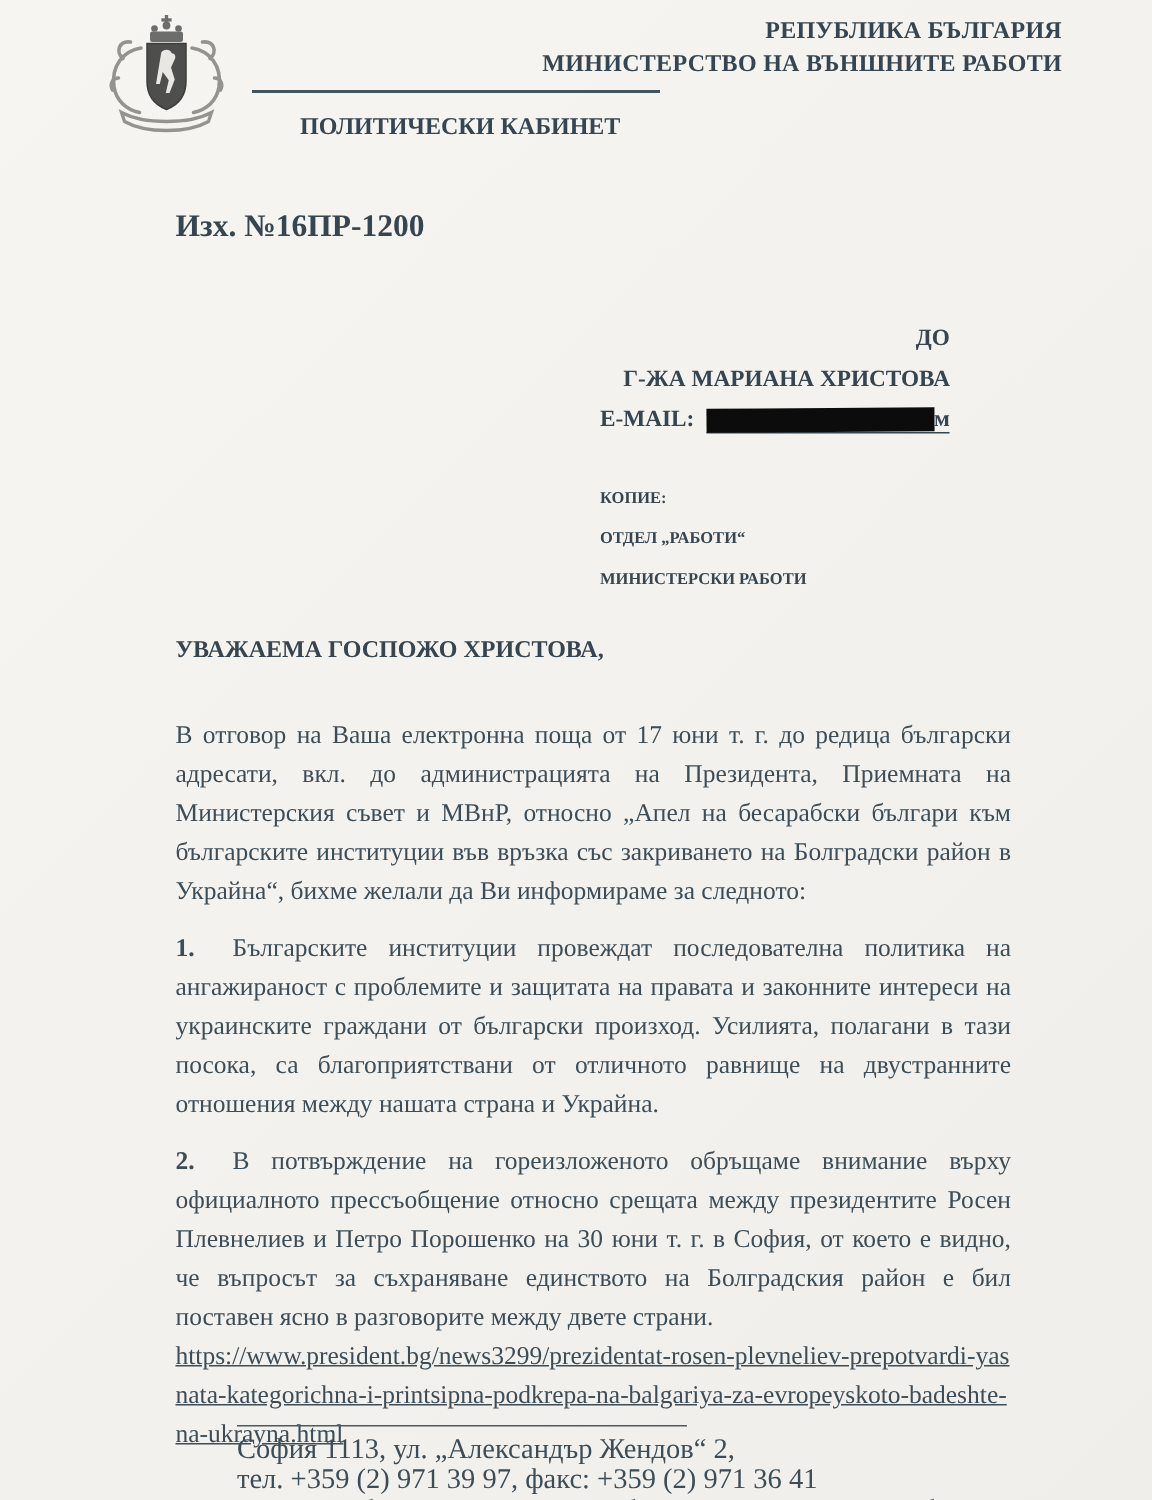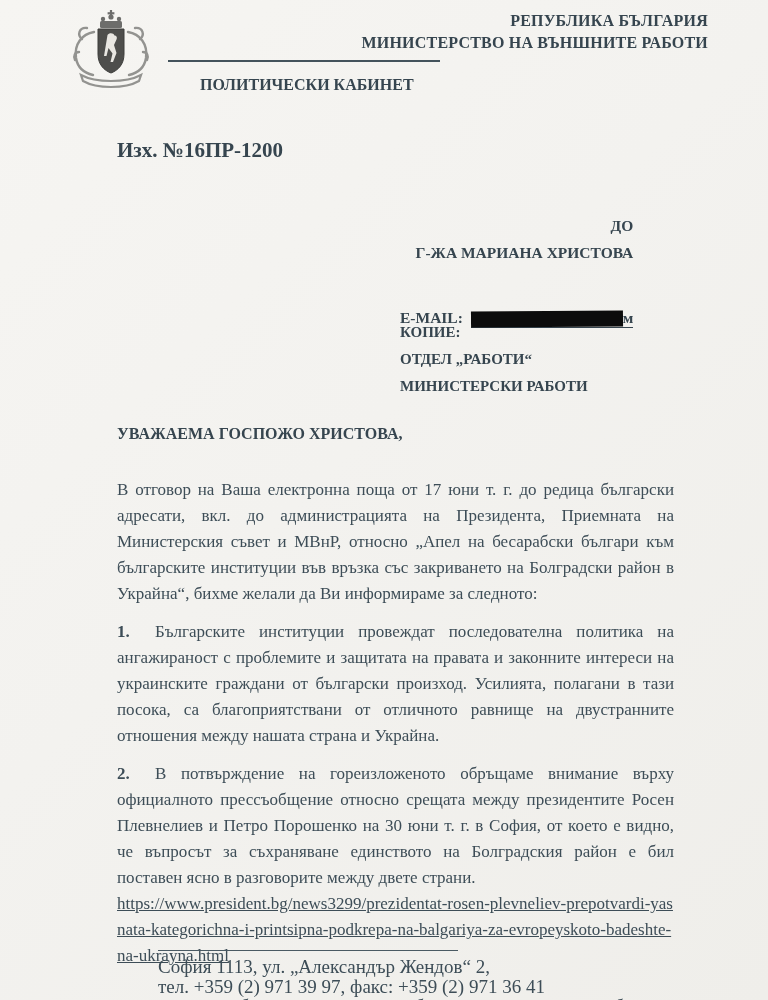--- a/index.html
+++ b/index.html
@@ -18,22 +18,22 @@
   
   .coat{position:absolute;left:60px;top:6px;width:102px;height:90px;}
   .org-block{position:absolute;left:168px;top:10px;width:540px;}
   .org-line{font-weight:bold;font-size:16px;letter-spacing:.2px;color:#36454f;line-height:22px;text-align:right;}
   .org-rule{width:272px;border:0;border-top:2px solid #44535c;margin:6px 0 0 0;}
   .department{position:absolute;left:168px;top:76px;font-weight:bold;font-size:16px;color:#36454f;margin-left:32px;}
   
   .ref{position:absolute;left:117px;top:138px;font-weight:bold;font-size:21px;color:#36454f;}
   
   .recipient{position:absolute;left:400px;top:212px;font-weight:bold;font-size:15.5px;color:#36454f;line-height:27px;text-align:right;}
-  .copy-block{position:absolute;left:400px;top:319px;font-weight:bold;font-size:15px;color:#36454f;line-height:27px;}
-  .email-line{white-space:nowrap;margin-top:38px;}
+  .copy-block{position:absolute;left:400px;top:319px;font-weight:bold;font-size:11px;color:#36454f;line-height:27px;}
+  .email-line{white-space:nowrap;}
   .email-redacted{display:inline-block;border-bottom:1.5px solid #36454f;margin-left:4px;line-height:15px;}
   .redaction-bar{display:inline-block;width:152px;height:16px;background:#0c0c0c;vertical-align:middle;transform:rotate(-.4deg);}
   .email-suffix{font-weight:bold;}
   
   .salutation{position:absolute;left:117px;top:425px;font-weight:bold;font-size:16px;color:#36454f;}
   .body-text{position:absolute;left:117px;top:477px;width:557px;font-size:17px;line-height:26px;text-align:justify;color:#3d4d57;}
   .body-text p{margin:0 0 12px 0;}
   .pnum{display:inline-block;width:38px;font-weight:bold;}
   .doc-link{display:block;color:#3d4d57;text-decoration:underline;text-align:left;word-break:break-all;margin:0 0 0 0;}
   .closing{margin-top:24px !important;}

